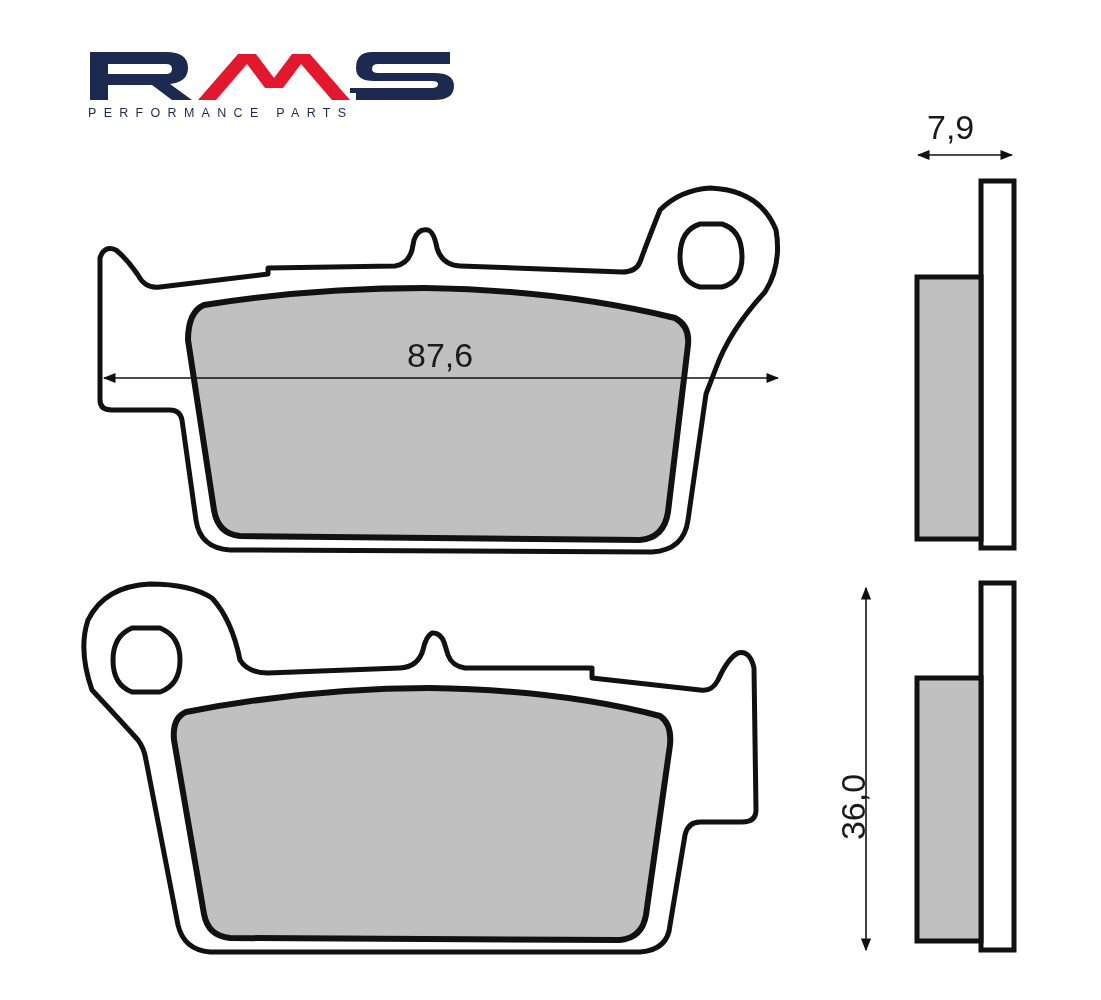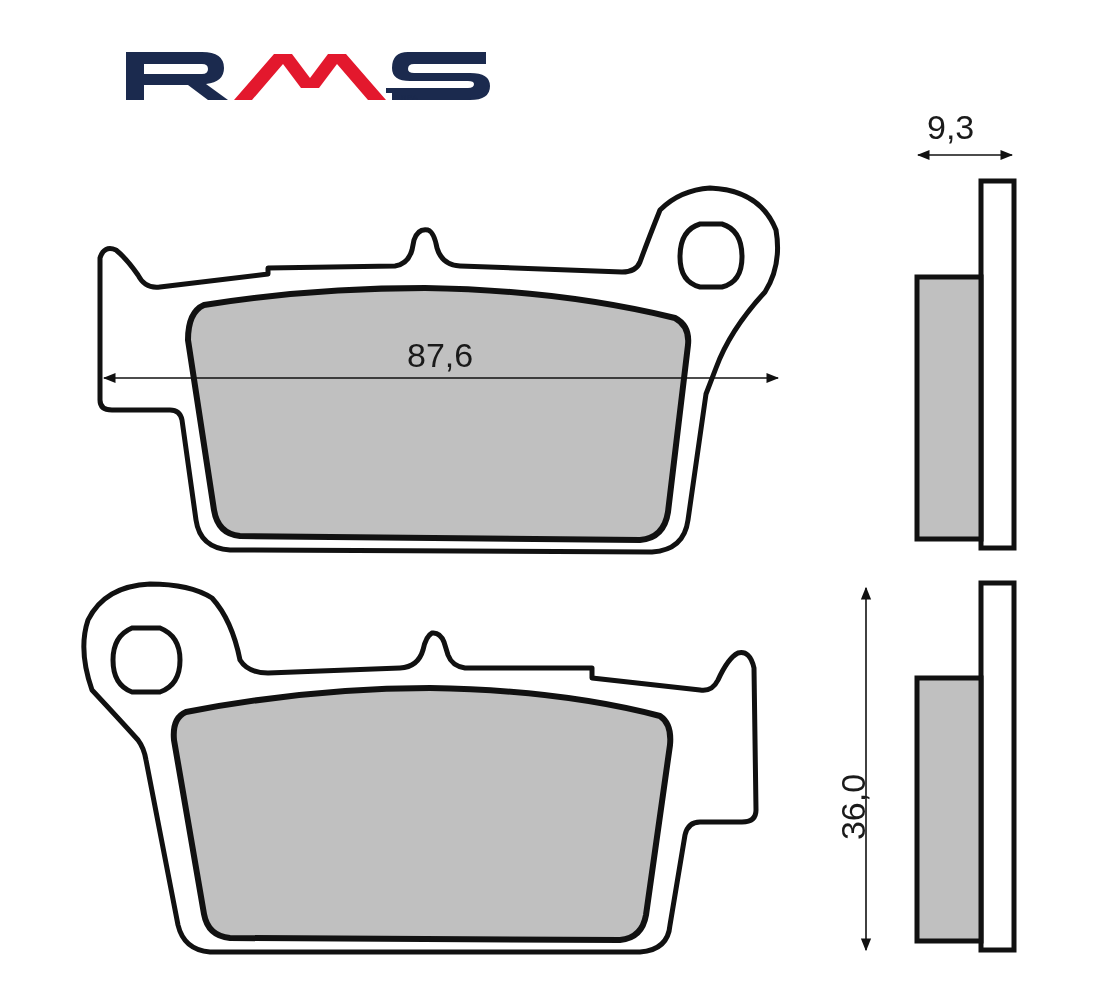--- a/index.html
+++ b/index.html
@@ -1,38 +1,39 @@
 <!DOCTYPE html>
 <html><head>
   <meta charset="utf-8">
   <style>
     html, body { margin: 0; padding: 0; background: #ffffff; }
     body { width: 1101px; height: 1000px; position: relative; overflow: hidden; font-family: "Liberation Sans", sans-serif; }
     .layer { position: absolute; left: 0; top: 0; }
-    .logo { position: absolute; left: 88px; top: 48px; width: 370px; height: 78px; margin-left: 36px; }
+    .logo { position: absolute; left: 88px; top: 48px; width: 370px; height: 78px; }
     .logo-tagline { position: absolute; left: 0; top: 58px; width: 368px; font-size: 12.5px; letter-spacing: 7.3px; color: #1b2a4e; white-space: nowrap; }
     .logo-spa { position: absolute; left: 277px; top: 45px; font-size: 7.5px; letter-spacing: 1px; color: #1b2a4e; }
     .dim-label { position: absolute; font-size: 34px; color: #1a1a1a; line-height: 1; }
     .dim-w { left: 407px; top: 338px; }
     .dim-t { left: 927px; top: 110px; }
     .dim-h { left: 808px; top: 790px; transform: rotate(-90deg); transform-origin: center; width: 90px; text-align: center; }
   </style>
 </head>
 <body>
 
 <div class="logo">
   <svg width="370" height="56" viewBox="0 0 370 56">
 
     <path d="M2 4 H78 Q100 4 100 20 Q100 34 82 36 L104 52 H84 L64 37 H20 V52 H2 Z M20 16 V26 H78 Q84 26 84 21 Q84 16 78 16 Z" fill="#1b2a4e"></path>
 
     <path d="M110 52 L150 6 L168 6 L186 30 L204 6 L222 6 L262 52 H244 L213 16 L195 40 H177 L159 16 L128 52 Z" fill="#e3182d"></path>
 
     <path d="M284 4 H362 V16 H290 Q284 16 284 21 Q284 25 290 25 H346 Q366 25 366 38 Q366 52 346 52 H268 L268 45 H262 V40 H344 Q350 40 350 36 Q350 33 344 33 H286 Q268 33 268 20 Q268 4 284 4 Z" fill="#1b2a4e"></path>
   </svg>
   <span class="logo-spa">SPA</span>
+  <span class="logo-tagline">PERFORMANCE PARTS</span>
 </div>
 
 <svg class="layer" width="1101" height="1000" viewBox="0 0 1101 1000">
   <defs>
     <marker id="arrow" viewBox="0 0 10 10" refX="9" refY="5" markerWidth="8" markerHeight="8" orient="auto-start-reverse">
       <path d="M0 1 L10 5 L0 9 Z" fill="#111"></path>
     </marker>
   </defs>
 
   <g>
@@ -58,14 +59,14 @@
 
   <g>
     <rect x="981" y="583" width="33" height="367" fill="#fff" stroke="#111" stroke-width="5"></rect>
     <rect x="917" y="678" width="64" height="263" fill="#c0c0c0" stroke="#111" stroke-width="5"></rect>
   </g>
 
   <line x1="866" y1="588" x2="866" y2="950" stroke="#111" stroke-width="1.6" marker-start="url(#arrow)" marker-end="url(#arrow)"></line>
 </svg>
 
 <span class="dim-label dim-w">87,6</span>
-<span class="dim-label dim-t">9,3</span>
+<span class="dim-label dim-t">7,9</span>
 <span class="dim-label dim-h">36,0</span>
 
 </body></html>

